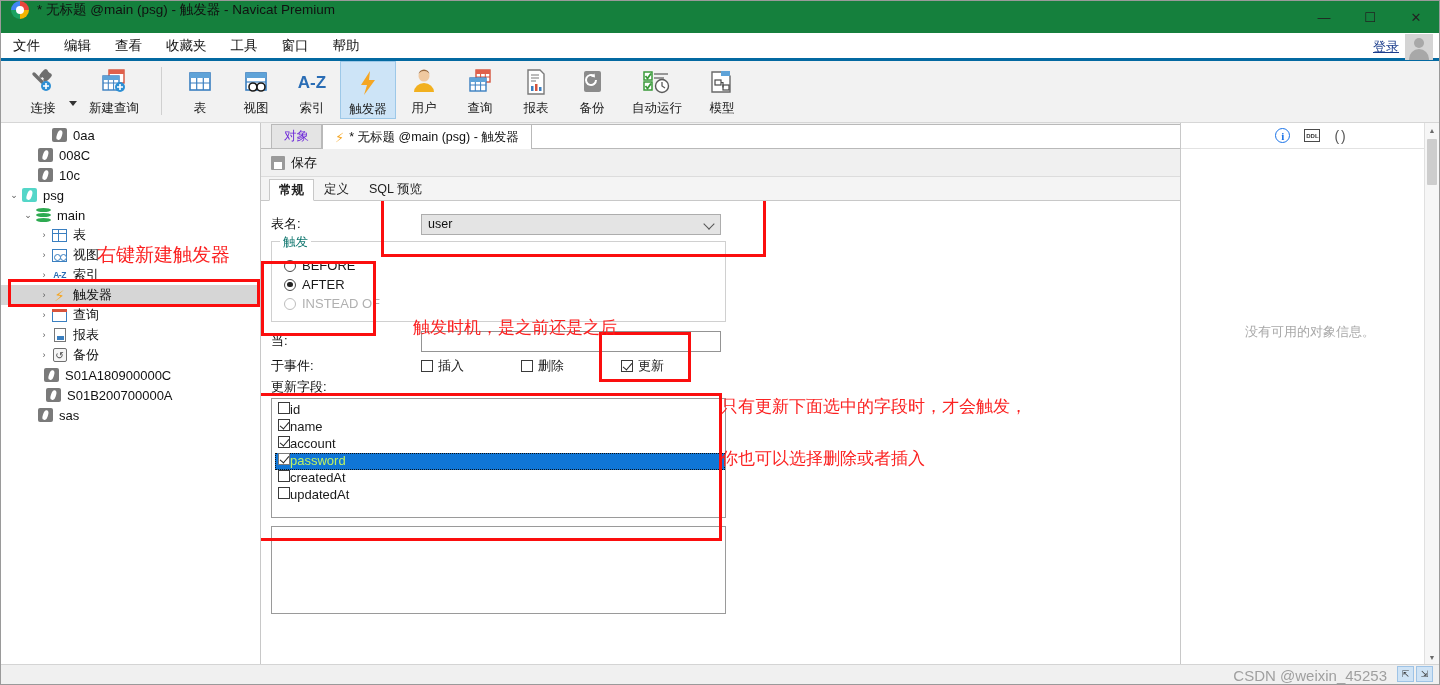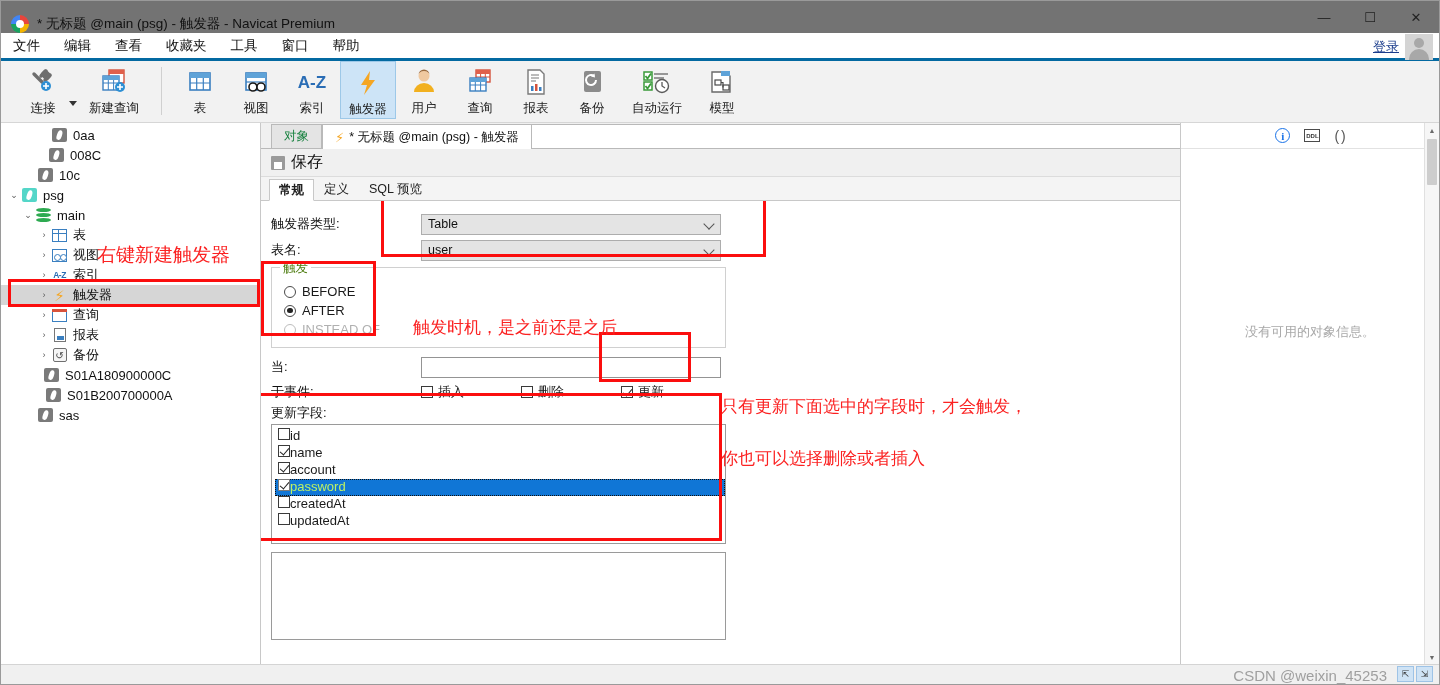--- a/index.html
+++ b/index.html
@@ -7,21 +7,21 @@
   body {
     width:1440px; height:685px;
     font-family:"Liberation Sans","DejaVu Sans",sans-serif;
     font-size:13px; color:#1a1a1a;
     background:#f0f0f0; overflow:hidden; position:relative;
   }
   .app { width:1440px; height:685px; position:relative; background:#ffffff;
          border:1px solid #9a9a9a; }
 
   
-  .titlebar { height:32px; background:#737373; display:flex; align-items:flex-end;
+  .titlebar { height:32px; background:#15803d; display:flex; align-items:flex-start;
               position:relative; }
   .logo { width:18px; height:18px; margin-left:10px; margin-right:8px; position:relative;
           border-radius:50%; background:
             conic-gradient(#e8453c 0deg 90deg, #f4b400 90deg 180deg,
                            #1aa260 180deg 270deg, #4285f4 270deg 360deg); }
   .logo::after { content:""; position:absolute; left:5px; top:5px; width:8px; height:8px;
                  background:#fff; border-radius:50%; }
   .title-text { font-size:13.5px; color:#111; }
   .winbtns { position:absolute; right:0; top:0; height:32px; display:flex; }
   .winbtn { width:46px; height:32px; display:flex; align-items:center; justify-content:center;
@@ -108,33 +108,33 @@
   .redtext { position:absolute; color:#fb2222; font-size:17px; white-space:nowrap;
              pointer-events:none; }
 
   
   .center { flex:1; display:flex; flex-direction:column; background:#f4f4f4;
             position:relative; border-right:1px solid #c8c8c8; }
   .tabstrip { height:26px; background:#f0f0f0; display:flex; align-items:flex-end;
               padding-left:10px; border-bottom:1px solid #b9b9b9; }
   .tab { height:24px; padding:0 12px; display:flex; align-items:center; gap:5px;
          font-size:12.5px; border:1px solid #b9b9b9; border-bottom:none;
-         background:#e4e4e4; color:#15803d; }
+         background:#e4e4e4; color:#6d28d9; }
   .tab.active { background:#ffffff; color:#111; height:25px; margin-bottom:-1px; }
   .tab .bolt { color:#f5a623; font-size:13px; }
   .tabfill { flex:1; border-bottom:1px solid #b9b9b9; height:25px; background:#fff;
              border-top:1px solid #b9b9b9; margin-bottom:-1px; }
 
   .savebar { height:28px; background:#f0f0f0; display:flex; align-items:center;
              padding-left:10px; gap:6px; border-bottom:1px solid #dcdcdc; }
   .save-ico { width:14px; height:14px; background:#9a9a9a; border-radius:1px;
               position:relative; }
   .save-ico::after { content:""; position:absolute; left:3px; top:6px; width:8px; height:7px;
                      background:#fff; }
-  .save-lbl { font-size:16px; color:#111; }
+  .save-lbl { font-size:13px; color:#111; }
 
   .subtabs { height:24px; background:#f4f4f4; display:flex; align-items:flex-end;
              padding-left:8px; border-bottom:1px solid #c8c8c8; }
   .stab { height:22px; padding:0 9px; display:flex; align-items:center; font-size:12.5px;
           color:#222; border:1px solid transparent; }
   .stab.active { background:#ffffff; border:1px solid #c8c8c8; border-bottom-color:#ffffff;
                  margin-bottom:-1px; font-weight:bold; }
 
   .form { flex:1; background:#ffffff; position:relative; padding:10px 0 0 10px;
           overflow:hidden; }
@@ -142,21 +142,21 @@
   .flabel { width:150px; font-size:13px; color:#111; }
   .fselect { width:300px; height:21px; background:#e4e4e4; border:1px solid #adadad;
              display:flex; align-items:center; padding-left:6px; font-size:12.5px;
              color:#111; position:relative; }
   .fselect .chev { position:absolute; right:7px; top:5px; width:8px; height:8px;
                    border-right:1.4px solid #555; border-bottom:1.4px solid #555;
                    transform:rotate(45deg); }
   .group { margin-top:4px; width:455px; border:1px solid #d0d0d0; position:relative;
            padding:14px 0 8px 12px; }
   .group-title { position:absolute; top:-8px; left:8px; background:#fff; padding:0 3px;
-                 font-size:12.5px; color:#4d7c0f; }
+                 font-size:12.5px; color:#0f766e; }
   .radio-row { display:flex; align-items:center; height:19px; gap:6px; font-size:13px; }
   .radio { width:12px; height:12px; border:1.4px solid #4a4a4a; border-radius:50%;
            background:#fff; position:relative; flex:none; }
   .radio.on::after { content:""; position:absolute; left:2.2px; top:2.2px; width:5.6px;
                      height:5.6px; border-radius:50%; background:#222; }
   .radio.dis { border-color:#bdbdbd; }
   .rlabel.dis { color:#b0b0b0; }
 
   .ftext { width:300px; height:21px; background:#ffffff; border:1px solid #949494; }
   .cbrow { display:flex; align-items:center; height:24px; }
@@ -386,21 +386,21 @@
     <div class="sidebar">
       <div class="tree">
 
         <div class="node" style="padding-left:36px">
           <span class="twisty"></span>
           <span class="nico">
               <span class="ico-file"></span>
             </span>
           <span class="nlabel">0aa</span>
         </div>
-        <div class="node" style="padding-left:33px">
+        <div class="node" style="padding-left:22px">
           <span class="twisty"></span>
           <span class="nico">
               <span class="ico-file"></span>
             </span>
           <span class="nlabel">008C</span>
         </div>
         <div class="node" style="padding-left:22px">
           <span class="twisty"></span>
           <span class="nico">
               <span class="ico-file"></span>
@@ -524,27 +524,20 @@
       </div>
 
       <div class="subtabs">
         <div class="stab active">常规</div>
         <div class="stab">定义</div>
         <div class="stab">SQL 预览</div>
       </div>
 
       <div class="form">
 
-        <div class="frow">
-          <div class="flabel">触发器类型:</div>
-          <div class="fselect">
-            <span>Table</span>
-            <span class="chev"></span>
-          </div>
-        </div>
 
         <div class="frow">
           <div class="flabel">表名:</div>
           <div class="fselect">
             <span>user</span>
             <span class="chev"></span>
           </div>
         </div>
 
         <div class="group">

